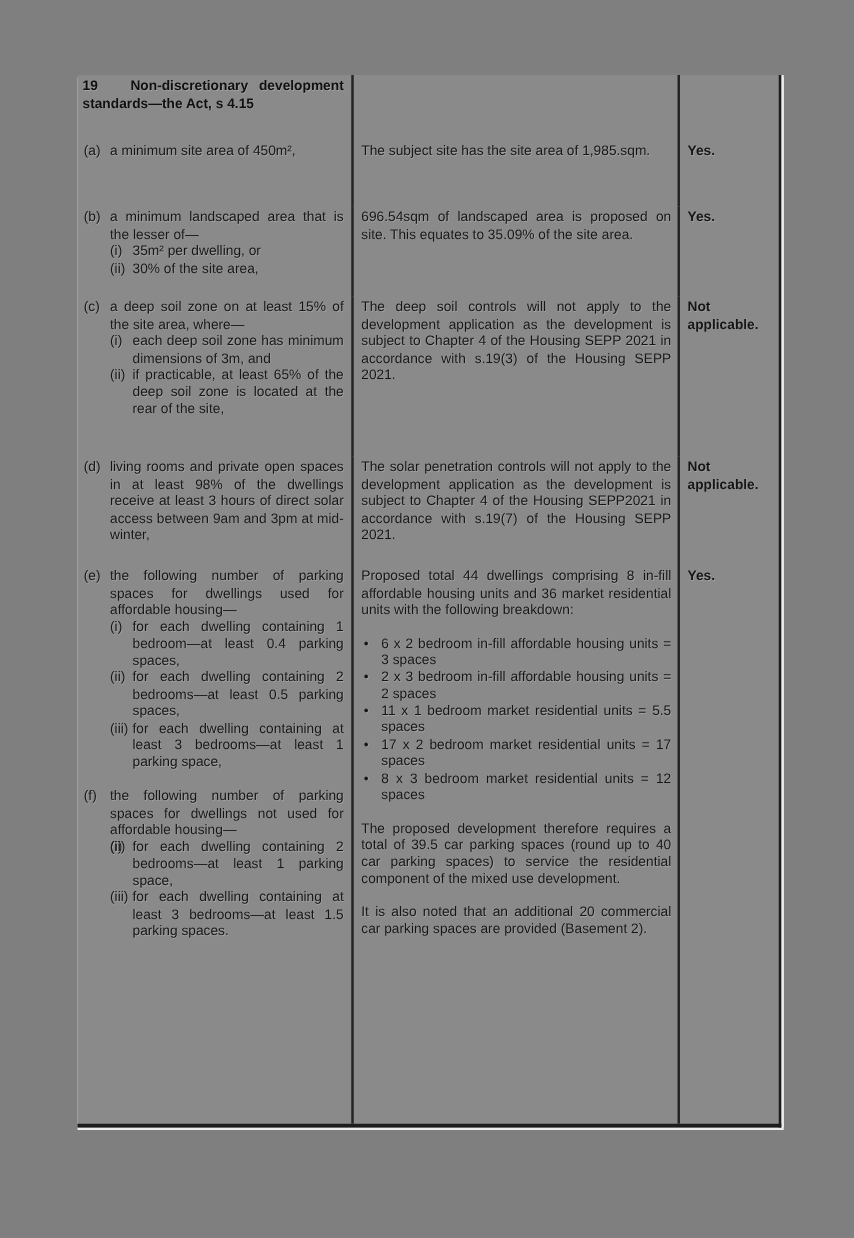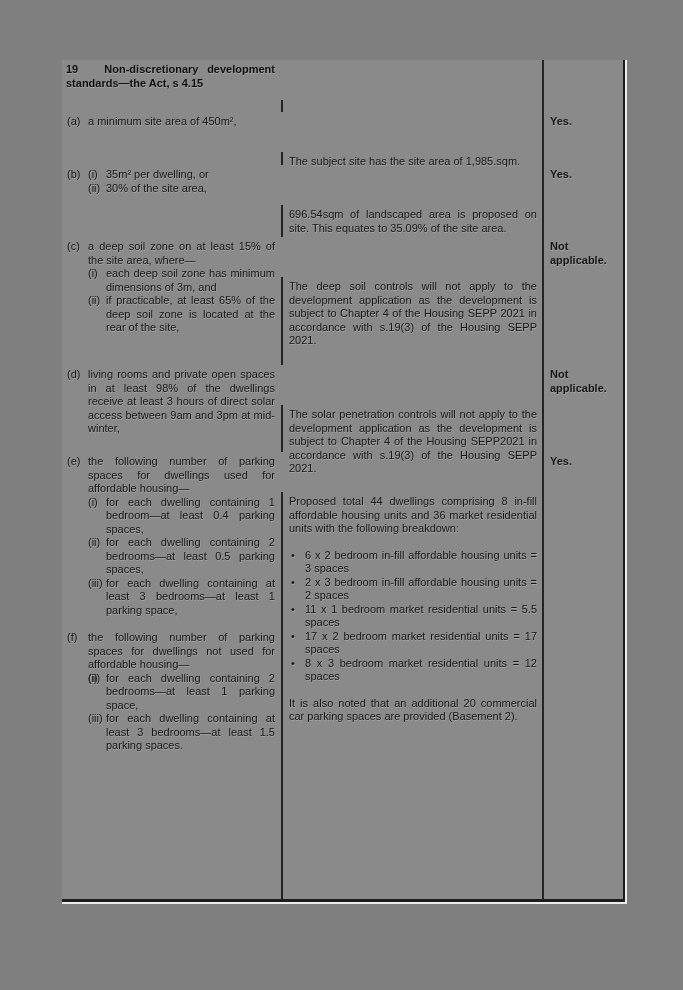--- a/index.html
+++ b/index.html
@@ -25,21 +25,21 @@
     color: #161616;
     font-size: 11px;
     line-height: 13.5px;
   }
   .cell {
     padding: 3px 6px 0 4px;
     text-shadow: 0.5px 0.5px 0 rgba(255,255,255,0.22);
   }
   .cell.cmt, .cell.cmp { border-left: 2px solid #242424; }
   .cell.std { text-align: justify; }
-  .cell.cmt { padding: 3px 5px 0 6px; text-align: justify; margin-top: 40px; }
+  .cell.cmt { padding: 3px 5px 0 6px; text-align: justify; }
   .cell.cmp { padding: 3px 4px 0 6px; font-weight: bold; }
   .cell.hdr { font-weight: bold; white-space: pre-wrap; color: #101010; }
 
   .clause { position: relative; padding-left: 22px; }
   .clabel { position: absolute; left: 1px; top: 0; }
   .subitem { position: relative; padding-left: 18px; }
   .slabel { position: absolute; left: 0; top: 0; }
   .clause + .clause { margin-top: 14px; }
 
   .para + .para, .bullets, .bullets + .para { margin-top: 13px; }
@@ -65,20 +65,21 @@
     <div class="cell cmt">
       <div class="para">The subject site has the site area of 1,985.sqm.</div>
     </div>
     <div class="cell cmp">
       <span>Yes.</span>
     </div>
 
     <div class="cell std">
       <div class="clause">
         <span class="clabel">(b)</span>
+        <span>a minimum landscaped area that is the lesser of—</span>
         <div class="subitem">
           <span class="slabel">(i)</span>
           <span>35m² per dwelling, or</span>
         </div>
         <div class="subitem">
           <span class="slabel">(ii)</span>
           <span>30% of the site area,</span>
         </div>
       </div>
     </div>
@@ -110,21 +111,21 @@
       <span>Not applicable.</span>
     </div>
 
     <div class="cell std">
       <div class="clause">
         <span class="clabel">(d)</span>
         <span>living rooms and private open spaces in at least 98% of the dwellings receive at least 3 hours of direct solar access between 9am and 3pm at mid-winter,</span>
       </div>
     </div>
     <div class="cell cmt">
-      <div class="para">The solar penetration controls will not apply to the development application as the development is subject to Chapter 4 of the Housing SEPP2021 in accordance with s.19(3) of the Housing SEPP 2021.</div>
+      <div class="para">The solar penetration controls will not apply to the development application as the development is subject to Chapter 4 of the Housing SEPP2021 in accordance with s.19(7) of the Housing SEPP 2021.</div>
     </div>
     <div class="cell cmp">
       <span>Not applicable.</span>
     </div>
 
     <div class="cell std">
       <div class="clause">
         <span class="clabel">(e)</span>
         <span>the following number of parking spaces for dwellings used for affordable housing—</span>
         <div class="subitem">
@@ -173,20 +174,21 @@
         </div>
         <div class="bullet">
           <span class="bmark">•</span>
           <span>17 x 2 bedroom market residential units = 17 spaces</span>
         </div>
         <div class="bullet">
           <span class="bmark">•</span>
           <span>8 x 3 bedroom market residential units = 12 spaces</span>
         </div>
       </div>
+      <div class="para">The proposed development therefore requires a total of 39.5 car parking spaces (round up to 40 car parking spaces) to service the residential component of the mixed use development.</div>
       <div class="para">It is also noted that an additional 20 commercial car parking spaces are provided (Basement 2).</div>
     </div>
     <div class="cell cmp">
       <span>Yes.</span>
     </div>
 
   </div>
 </div>
 
 </body></html>

